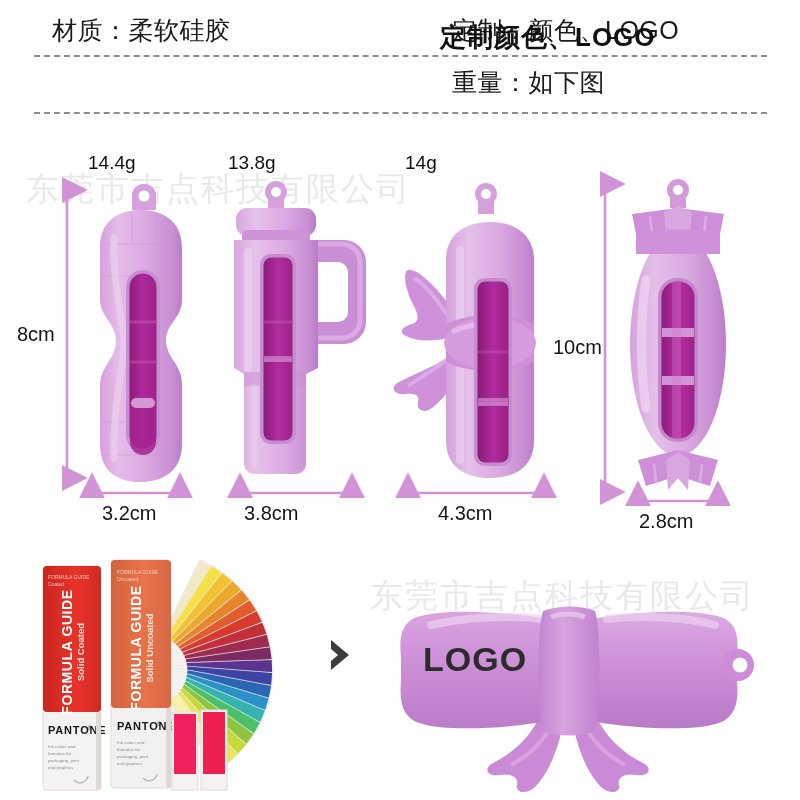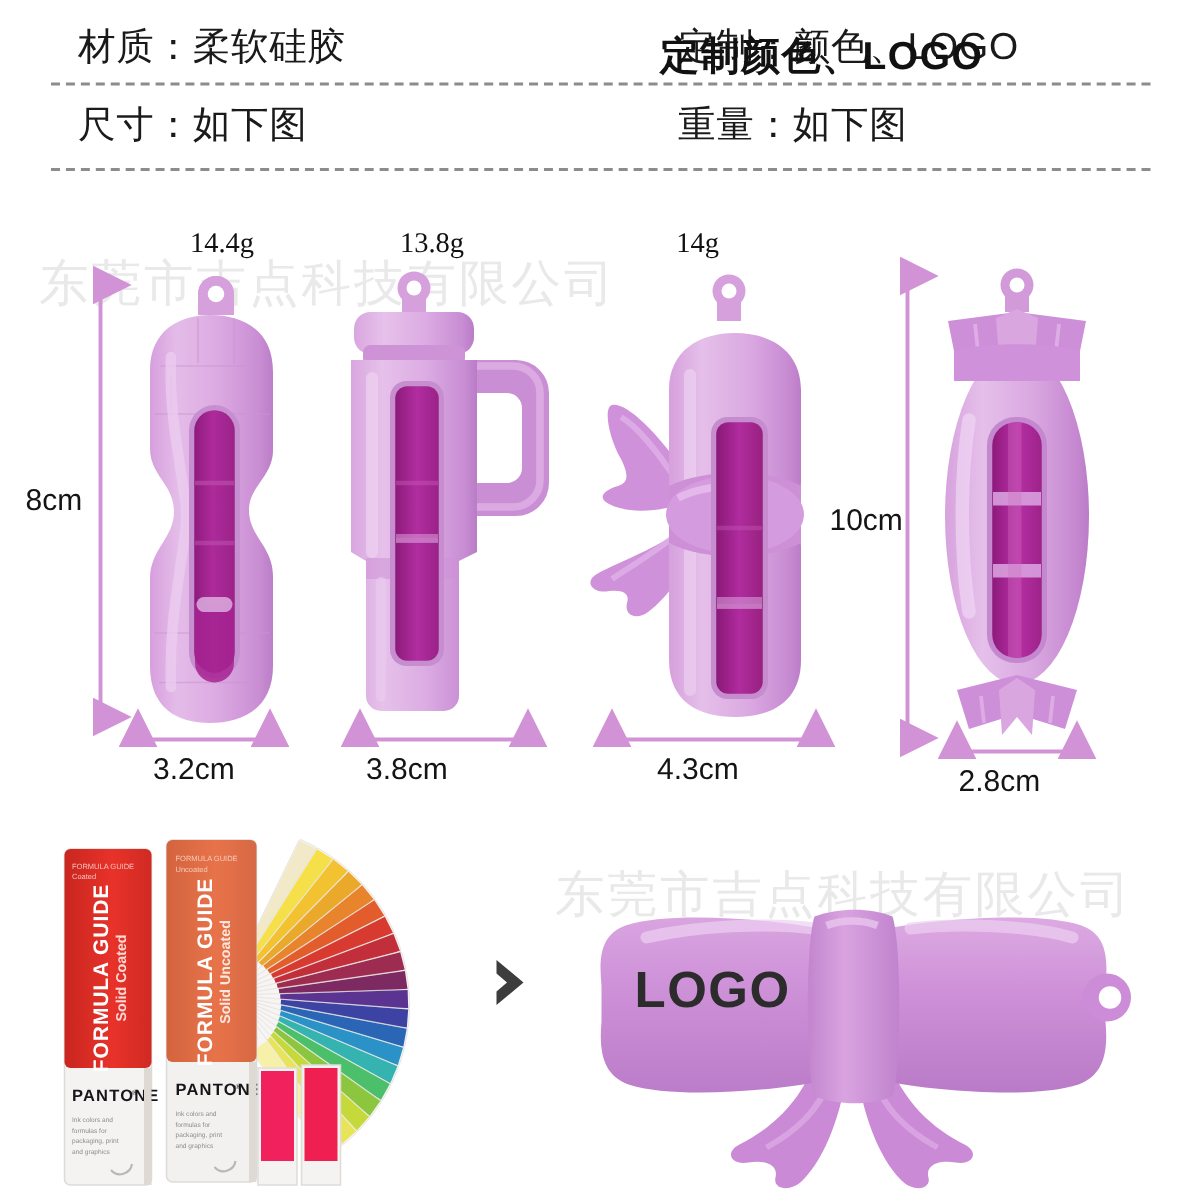--- a/index.html
+++ b/index.html
@@ -44,22 +44,22 @@
   }
   .wm.wm-top { left:26px; top:167px; }
   .wm.wm-bot { left:370px; top:574px; }
 
   
   .showcase { position:absolute; left:0; top:130px; width:800px; height:415px; }
 
   .weight-label {
     position:absolute; top:22px;
     font-size:19px; color:#111;
-    text-align:center; width:120px;
-    font-family:Liberation Serif, serif;
+    text-align:left; width:120px;
+    font-family:Liberation Sans, sans-serif;
   }
   .weight-label.w1 { left:88px; }
   .weight-label.w2 { left:228px; }
   .weight-label.w3 { left:405px; }
   .weight-label.w4 { left:600px; }
 
   
   .dim-v {
     position:absolute; width:14px;
   }
@@ -88,21 +88,20 @@
 
   <div class="spec-block">
 
     <div class="spec-row r1">
       <div class="spec-cell c1">材质：柔软硅胶</div>
       <div class="spec-cell c2">定制：颜色、LOGO</div>
     </div>
     <div class="dashed d1"></div>
 
     <div class="spec-row r2">
-      <div class="spec-cell c1">尺寸：如下图</div>
       <div class="spec-cell c2">重量：如下图</div>
     </div>
     <div class="dashed d2"></div>
   </div>
 
   <div class="wm wm-top">东莞市吉点科技有限公司</div>
 
   <div class="showcase">
 
     <div class="weight-label w1">14.4g</div>

